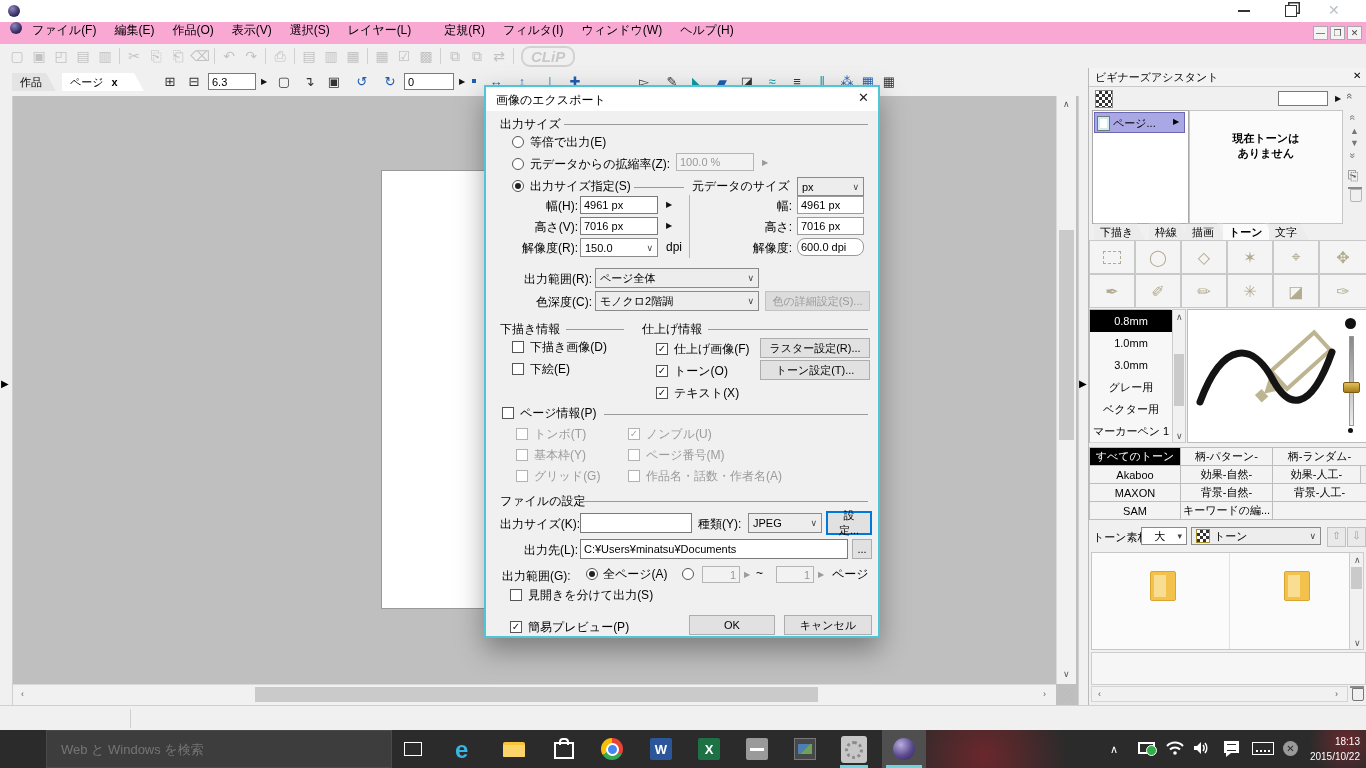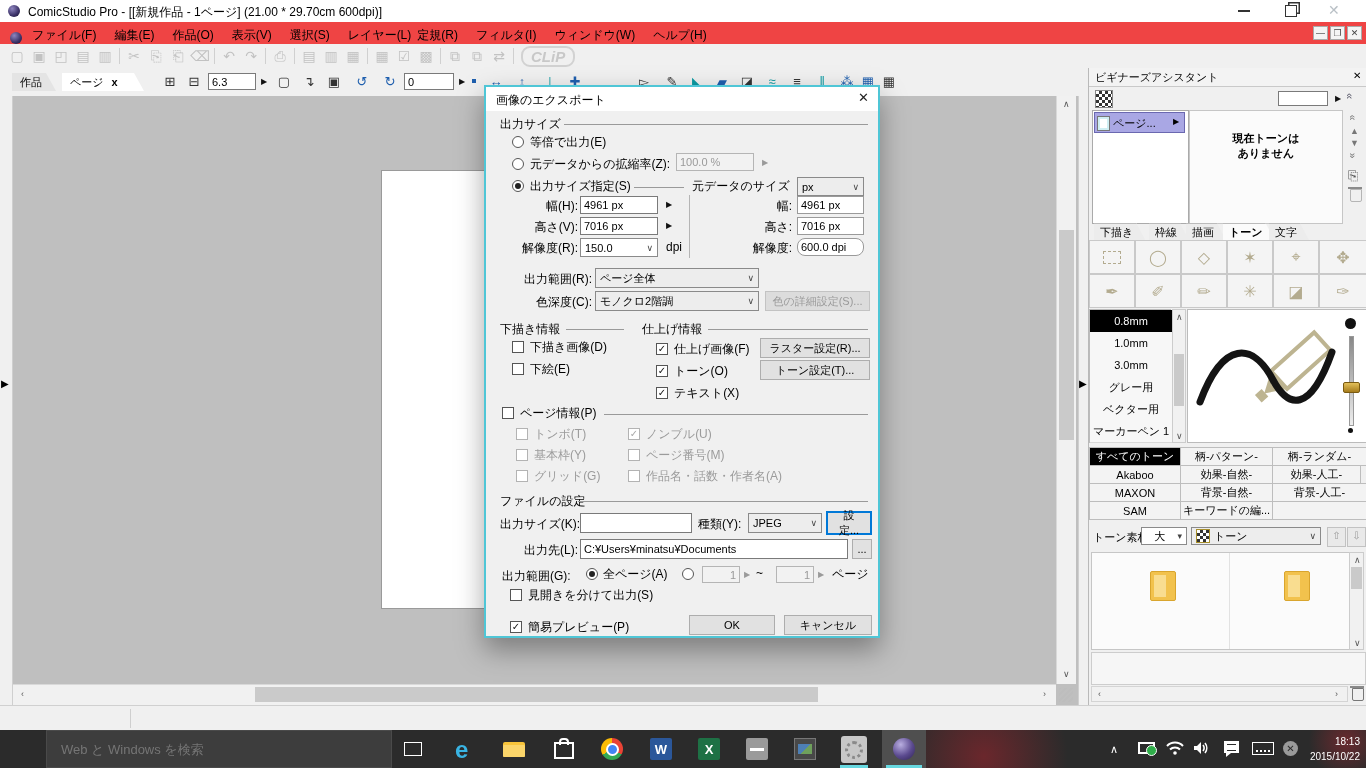--- a/index.html
+++ b/index.html
@@ -48,34 +48,33 @@
   .tkicon{position:absolute;display:flex;align-items:center;justify-content:center}
   .ul{position:absolute;height:3px;background:#67d8e0}
 </style>
 </head>
 <body>
 
 <div id="screen">
 
   <div class="abs" style="left:0;top:0;width:1366px;height:22px;background:#fff;border-bottom:1px solid #e8e8e8">
     <span class="abs" style="left:8px;top:5px;width:12px;height:12px;border-radius:50%;background:radial-gradient(circle at 35% 30%,#8f86c0,#3a3166 60%,#171129)"></span>
-    <span class="abs lbl" style="left:28px;top:4px">ComicStudio Pro - [[新規作品 - 1ページ] (21.00 * 29.70cm 600dpi)]</span>
     <span class="abs" style="left:1238px;top:10px;width:12px;height:2px;background:#333"></span>
     <span class="abs" style="left:1285px;top:5px;width:10px;height:10px;border:1.5px solid #333;background:#fff;box-shadow:3px -3px 0 -1.5px #fff,3px -3px 0 0 #333"></span>
     <span class="abs" style="left:1328px;top:2px;font-size:14px;color:#b9c0c6">✕</span>
   </div>
 
-  <div class="abs" style="left:0;top:22px;width:1366px;height:22px;background:#ef4444;border-bottom:1px solid #ddd;display:flex;align-items:flex-end">
+  <div class="abs" style="left:0;top:22px;width:1366px;height:22px;background:#f9a8d4;border-bottom:1px solid #ddd;display:flex;align-items:flex-start">
     <span style="width:12px;height:12px;border-radius:50%;background:radial-gradient(circle at 35% 30%,#8f86c0,#3a3166 60%,#171129);margin:0 10px 0 10px"></span>
     <span class="lbl" style="margin-right:18px">ファイル(F)</span>
     <span class="lbl" style="margin-right:18px">編集(E)</span>
     <span class="lbl" style="margin-right:18px">作品(O)</span>
     <span class="lbl" style="margin-right:18px">表示(V)</span>
     <span class="lbl" style="margin-right:18px">選択(S)</span>
-    <span class="lbl" style="margin-right:6px">レイヤー(L)</span>
+    <span class="lbl" style="margin-right:33px">レイヤー(L)</span>
     <span class="lbl" style="margin-right:18px">定規(R)</span>
     <span class="lbl" style="margin-right:18px">フィルタ(I)</span>
     <span class="lbl" style="margin-right:18px">ウィンドウ(W)</span>
     <span class="lbl">ヘルプ(H)</span>
     <span class="winbtn" style="left:1313px;top:4px">—</span>
     <span class="winbtn" style="left:1330px;top:4px">❐</span>
     <span class="winbtn" style="left:1347px;top:4px">✕</span>
   </div>
 
   <div class="abs" style="left:0;top:44px;width:1366px;height:24px;background:#f0f0f0;border-bottom:1px solid #d6d6d6;display:flex;align-items:center;padding-left:6px">

